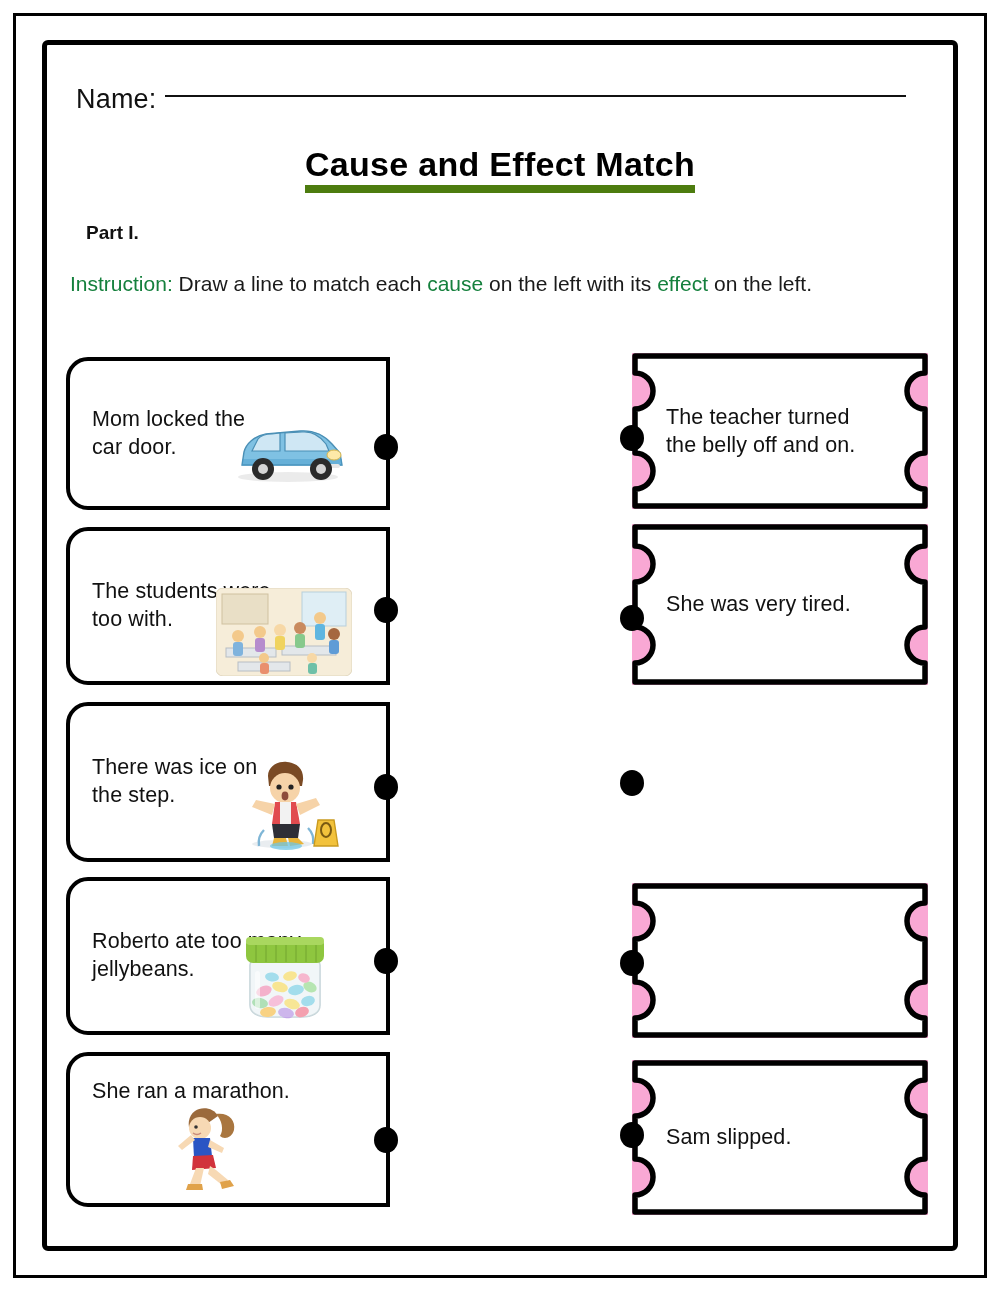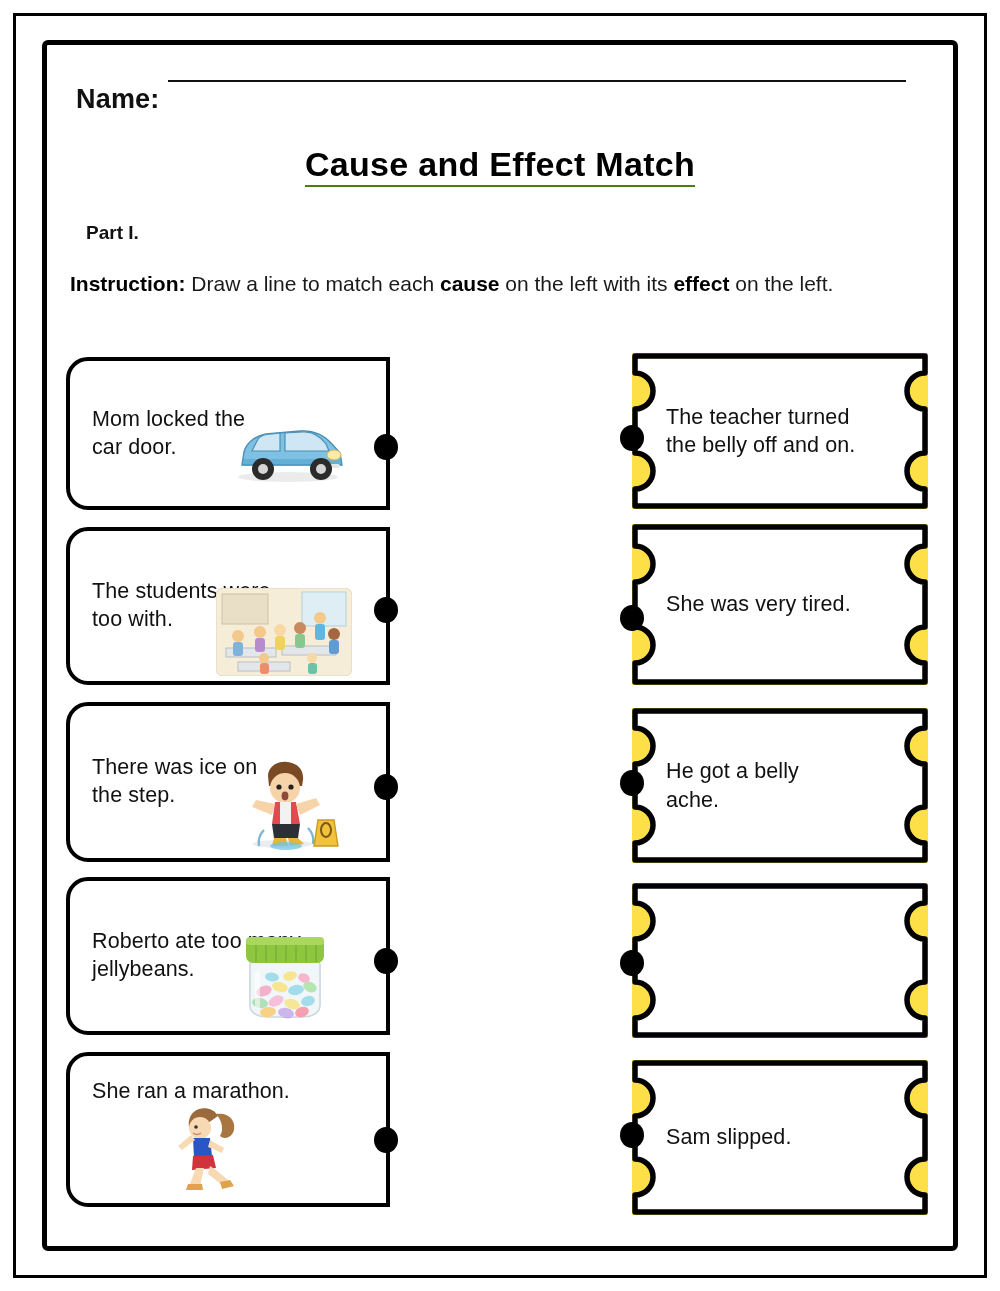--- a/index.html
+++ b/index.html
@@ -32,22 +32,21 @@
     border: 5px solid #000;
     border-radius: 6px;
   }
 
   
   .name-row {
     position: absolute;
     left: 76px; top: 84px;
     width: 830px;
     display: flex;
-    align-items: flex-start;
-    font-weight: bold;
+    align-items: center;
   }
   .name-label {
     font-size: 27px;
     color: #111;
     letter-spacing: .2px;
     white-space: nowrap;
   }
   .name-rule {
     flex: 1;
     margin-left: 8px;
@@ -61,41 +60,41 @@
     position: absolute;
     left: 0; top: 145px;
     width: 1000px;
     text-align: center;
     font-size: 34px;
     font-weight: bold;
     color: #000;
     letter-spacing: .3px;
   }
   .title span {
-    border-bottom: 2px solid #4d7c0f;
+    border-bottom: 8px solid #4d7c0f;
     padding-bottom: 2px;
   }
 
   .part-label {
     position: absolute;
     left: 86px; top: 222px;
     font-size: 19px;
     font-weight: bold;
     color: #111;
   }
 
   .instruction {
     position: absolute;
     left: 70px; top: 268px;
     width: 830px;
     font-size: 21px;
     line-height: 1.55;
     color: #1a1a1a;
   }
-  .instruction b { font-weight: bold; color: #000000; }
+  .instruction b { font-weight: normal; color: #15803d; }
 
   
   .match-area {
     position: absolute;
     left: 0; top: 357px;
     width: 1000px;
   }
   .match-row {
     position: relative;
     width: 1000px;
@@ -141,21 +140,21 @@
 
   
   .effect-wrap {
     position: absolute;
     left: 632px;
     width: 296px;
   }
   .effect-card {
     position: relative;
     width: 296px;
-    background: #fde047;
+    background: #f9a8d4;
     display: flex;
     align-items: center;
     padding: 10px 18px 10px 34px;
   }
   .effect-svg {
     position: absolute;
     left: 0; top: 0;
     width: 100%; height: 100%;
     pointer-events: none;
   }
@@ -317,31 +316,20 @@
           <path d="M54 80 L64 80 L70 86 L56 88 Z" fill="#e8b43a"></path>
           <path d="M30 72 C26 76 24 82 25 88" stroke="#7fb6d6" stroke-width="2.4" fill="none"></path>
           <path d="M74 70 C78 74 80 80 79 86" stroke="#7fb6d6" stroke-width="2.4" fill="none"></path>
           <ellipse cx="52" cy="88" rx="16" ry="4" fill="#6fc6e6" opacity=".75"></ellipse>
           <path d="M84 62 L100 62 L104 88 L80 88 Z" fill="#f2c23c" stroke="#c99a1f" stroke-width="1.4"></path>
           <ellipse cx="92" cy="72" rx="5" ry="7" fill="none" stroke="#7a5a12" stroke-width="2"></ellipse>
         </svg>
       </div>
       <div class="dot-left" style="top:72px;transform:none"></div>
       <div class="dot-right" style="top:68px;transform:none"></div>
-      <div class="effect-wrap" style="top:6px">
-        <div class="effect-card" style="height:155px">
-          <svg class="effect-svg" viewBox="0 0 296 155" preserveAspectRatio="none">
-            <path d="M3 3 L3 20 A18 18 0 0 1 3 56 L3 99 A18 18 0 0 1 3 135 L3 152 L293 152 L293 135 A18 18 0 0 1 293 99 L293 56 A18 18 0 0 1 293 20 L293 3 Z" fill="#ffffff" stroke="#000000" stroke-width="5.5" stroke-linejoin="round"></path>
-          </svg>
-          <div>
-            <div class="effect-text">He got a belly</div>
-            <div class="effect-text">ache.</div>
-          </div>
-        </div>
-      </div>
     </div>
 
     <div class="match-row" style="height:160px">
       <div class="cause-card" style="height:158px">
         <div class="cause-body">
           <div>
             <div class="cause-text">Roberto ate too many</div>
             <div class="cause-text">jellybeans.</div>
           </div>
         </div>

